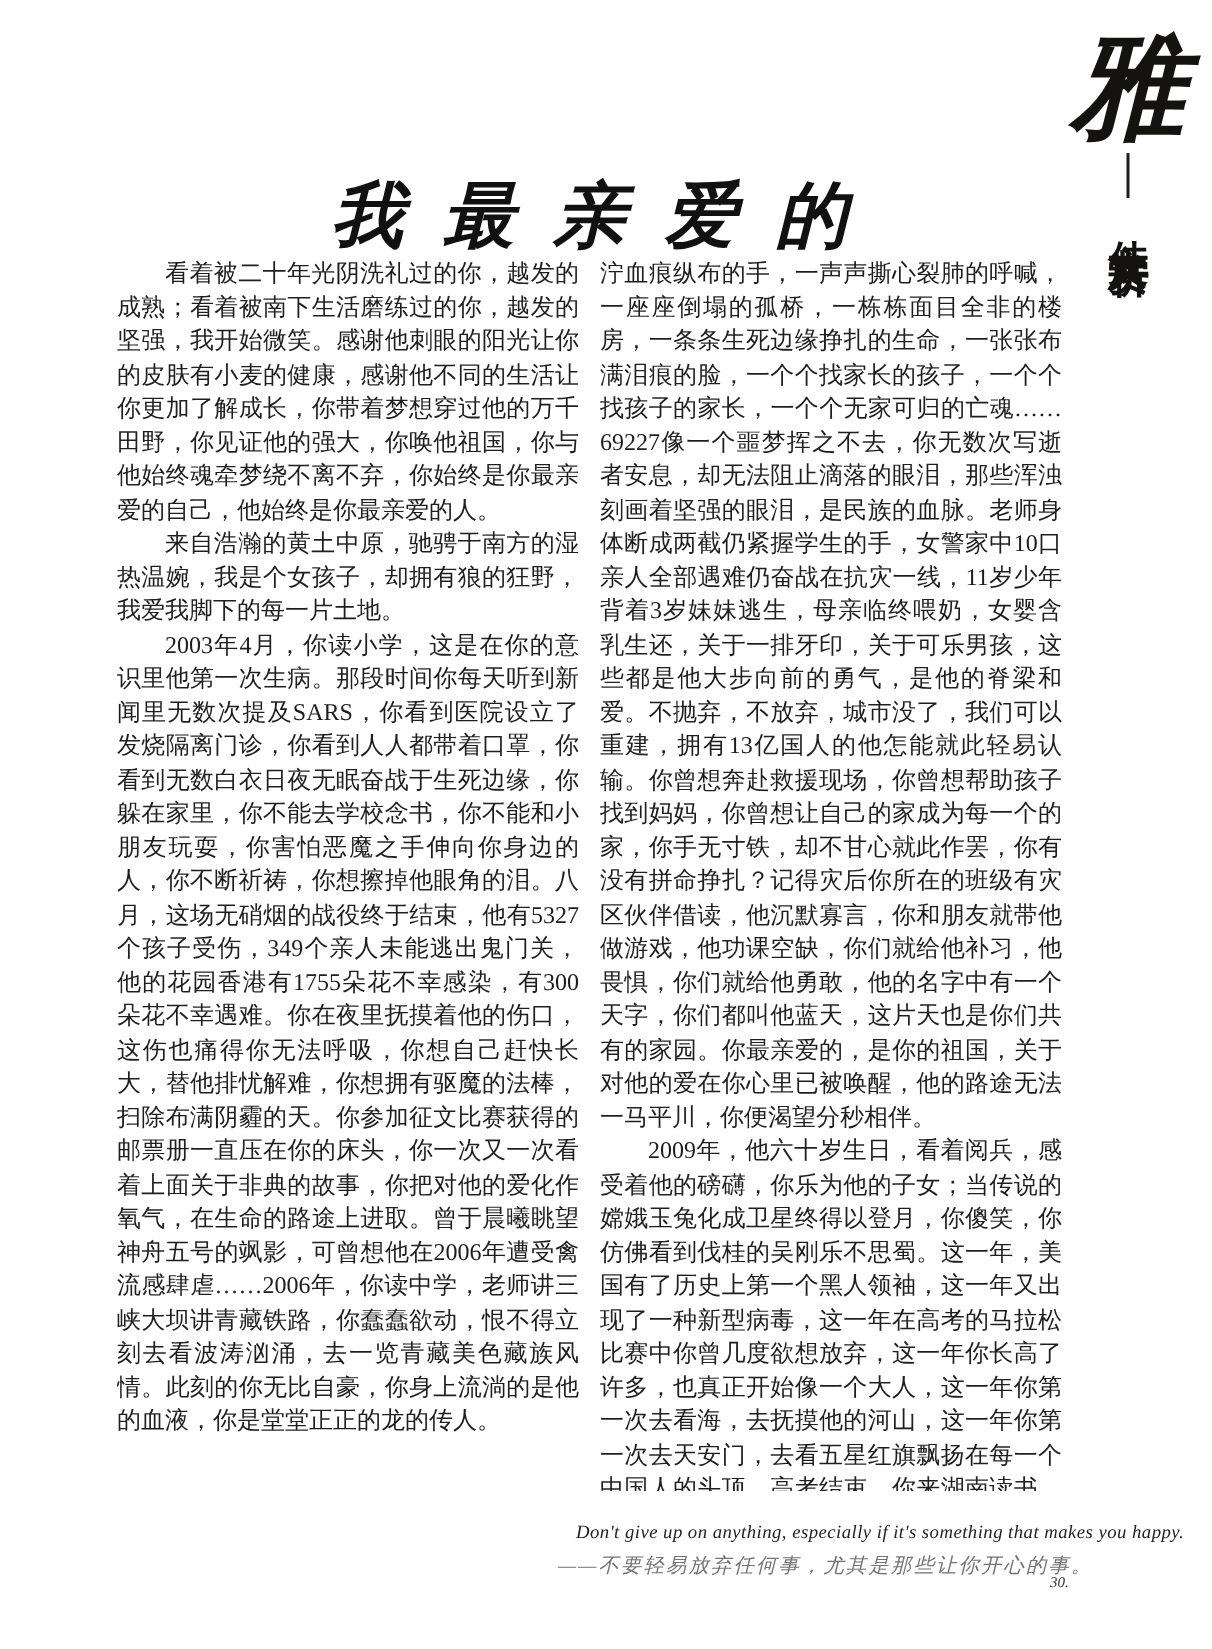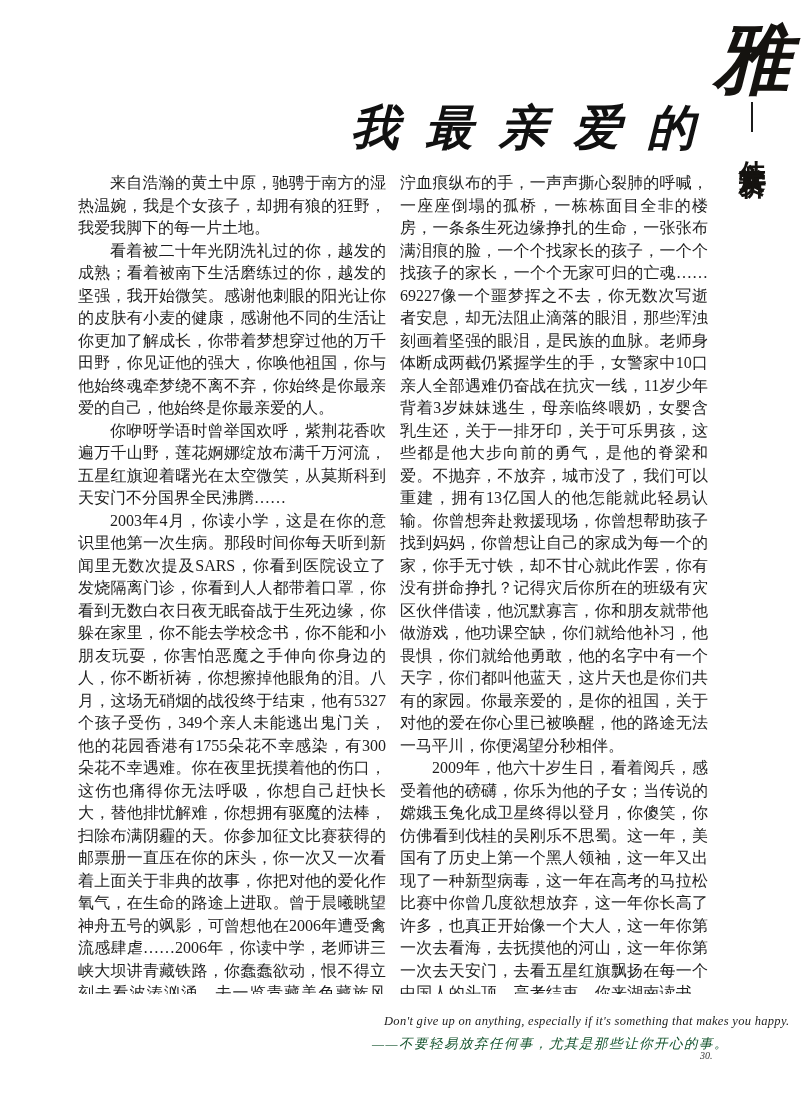--- a/index.html
+++ b/index.html
@@ -5,22 +5,22 @@
   html,body{margin:0;padding:0;}
   body{
     width:808px;height:1099px;background:#ffffff;overflow:hidden;
     font-family:"Liberation Serif","DejaVu Serif",serif;
     color:#1c1c1c;
   }
   .page{position:relative;width:808px;height:1099px;background:#fff;}
 
   
   .title{
-    position:absolute;top:96px;left:78px;width:630px;margin:0;
-    text-align:right;font-size:48px;font-weight:bold;font-style:italic;
+    position:absolute;top:112px;left:78px;width:630px;margin:0;
+    text-align:center;font-size:48px;font-weight:bold;font-style:italic;
     letter-spacing:26px;transform:translateX(13px);
     white-space:nowrap;color:#111;
   }
 
   
   .sidebar{position:absolute;left:710px;top:18px;width:84px;text-align:center;}
   .sidebar .logo{
     font-size:76px;line-height:82px;font-weight:bold;font-style:italic;
     color:#151310;margin:0;
   }
@@ -43,21 +43,21 @@
   .col p{margin:0;}
   .col p.indent{text-indent:2em;}
 
   
   .footer{position:absolute;left:372px;top:1012px;width:360px;}
   .quote-en{
     font-style:italic;font-size:12.5px;line-height:18px;color:#222;
     letter-spacing:0.3px;white-space:nowrap;margin-left:12px;
   }
   .quote-zh{
-    font-size:13.5px;line-height:22px;color:#14532d;font-style:italic;
+    font-size:13.5px;line-height:22px;color:#737373;font-style:italic;
     letter-spacing:1.5px;white-space:nowrap;margin-top:3px;
   }
   .pagenum{
     position:absolute;left:700px;top:1050px;
     font-style:italic;font-size:10px;color:#333;
   }
 </style>
 </head>
 <body>
 
@@ -66,23 +66,22 @@
   <h1 class="title">我最亲爱的</h1>
 
   <aside class="sidebar">
     <div class="logo">雅</div>
     <div class="divider"></div>
     <div class="caption">佳文共赏析</div>
   </aside>
 
   <main class="columns">
     <div class="col">
+      <p class="indent">看着被二十年光阴洗礼过的你，越发的成熟；看着被南下生活磨练过的你，越发的坚强，我开始微笑。感谢他刺眼的阳光让你的皮肤有小麦的健康，感谢他不同的生活让你更加了解成长，你带着梦想穿过他的万千田野，你见证他的强大，你唤他祖国，你与他始终魂牵梦绕不离不弃，你始终是你最亲爱的自己，他始终是你最亲爱的人。</p>
       <p class="indent">来自浩瀚的黄土中原，驰骋于南方的湿热温婉，我是个女孩子，却拥有狼的狂野，我爱我脚下的每一片土地。</p>
-      <p class="indent">看着被二十年光阴洗礼过的你，越发的成熟；看着被南下生活磨练过的你，越发的坚强，我开始微笑。感谢他刺眼的阳光让你的皮肤有小麦的健康，感谢他不同的生活让你更加了解成长，你带着梦想穿过他的万千田野，你见证他的强大，你唤他祖国，你与他始终魂牵梦绕不离不弃，你始终是你最亲爱的自己，他始终是你最亲爱的人。</p>
-      <p class="indent">你咿呀学语时曾举国欢呼，紫荆花香吹遍万千山野，莲花婀娜绽放布满千万河流，五星红旗迎着曙光在太空微笑，从莫斯科到天安门不分国界全民沸腾……</p>
       <p class="indent">2003年4月，你读小学，这是在你的意识里他第一次生病。那段时间你每天听到新闻里无数次提及SARS，你看到医院设立了发烧隔离门诊，你看到人人都带着口罩，你看到无数白衣日夜无眠奋战于生死边缘，你躲在家里，你不能去学校念书，你不能和小朋友玩耍，你害怕恶魔之手伸向你身边的人，你不断祈祷，你想擦掉他眼角的泪。八月，这场无硝烟的战役终于结束，他有5327个孩子受伤，349个亲人未能逃出鬼门关，他的花园香港有1755朵花不幸感染，有300朵花不幸遇难。你在夜里抚摸着他的伤口，这伤也痛得你无法呼吸，你想自己赶快长大，替他排忧解难，你想拥有驱魔的法棒，扫除布满阴霾的天。你参加征文比赛获得的邮票册一直压在你的床头，你一次又一次看着上面关于非典的故事，你把对他的爱化作氧气，在生命的路途上进取。曾于晨曦眺望神舟五号的飒影，可曾想他在2006年遭受禽流感肆虐……2006年，你读中学，老师讲三峡大坝讲青藏铁路，你蠢蠢欲动，恨不得立刻去看波涛汹涌，去一览青藏美色藏族风情。此刻的你无比自豪，你身上流淌的是他的血液，你是堂堂正正的龙的传人。</p>
 
     </div>
     <div class="col">
       <p>泞血痕纵布的手，一声声撕心裂肺的呼喊，一座座倒塌的孤桥，一栋栋面目全非的楼房，一条条生死边缘挣扎的生命，一张张布满泪痕的脸，一个个找家长的孩子，一个个找孩子的家长，一个个无家可归的亡魂……69227像一个噩梦挥之不去，你无数次写逝者安息，却无法阻止滴落的眼泪，那些浑浊刻画着坚强的眼泪，是民族的血脉。老师身体断成两截仍紧握学生的手，女警家中10口亲人全部遇难仍奋战在抗灾一线，11岁少年背着3岁妹妹逃生，母亲临终喂奶，女婴含乳生还，关于一排牙印，关于可乐男孩，这些都是他大步向前的勇气，是他的脊梁和爱。不抛弃，不放弃，城市没了，我们可以重建，拥有13亿国人的他怎能就此轻易认输。你曾想奔赴救援现场，你曾想帮助孩子找到妈妈，你曾想让自己的家成为每一个的家，你手无寸铁，却不甘心就此作罢，你有没有拼命挣扎？记得灾后你所在的班级有灾区伙伴借读，他沉默寡言，你和朋友就带他做游戏，他功课空缺，你们就给他补习，他畏惧，你们就给他勇敢，他的名字中有一个天字，你们都叫他蓝天，这片天也是你们共有的家园。你最亲爱的，是你的祖国，关于对他的爱在你心里已被唤醒，他的路途无法一马平川，你便渴望分秒相伴。</p>
       <p class="indent">2009年，他六十岁生日，看着阅兵，感受着他的磅礴，你乐为他的子女；当传说的嫦娥玉兔化成卫星终得以登月，你傻笑，你仿佛看到伐桂的吴刚乐不思蜀。这一年，美国有了历史上第一个黑人领袖，这一年又出现了一种新型病毒，这一年在高考的马拉松比赛中你曾几度欲想放弃，这一年你长高了许多，也真正开始像一个大人，这一年你第一次去看海，去抚摸他的河山，这一年你第一次去天安门，去看五星红旗飘扬在每一个中国人的头顶。高考结束，你来湖南读书，离家一千多公里都是你逐梦的距离，你在湘潭，在毛泽东故乡，在江山代有才人出的红色革命地，钓鱼岛事件不曾撼动他的毛发，你在这里，在他的怀抱里，学会了锲而不舍，敢为人先。</p>
 
     </div>
   </main>
 

